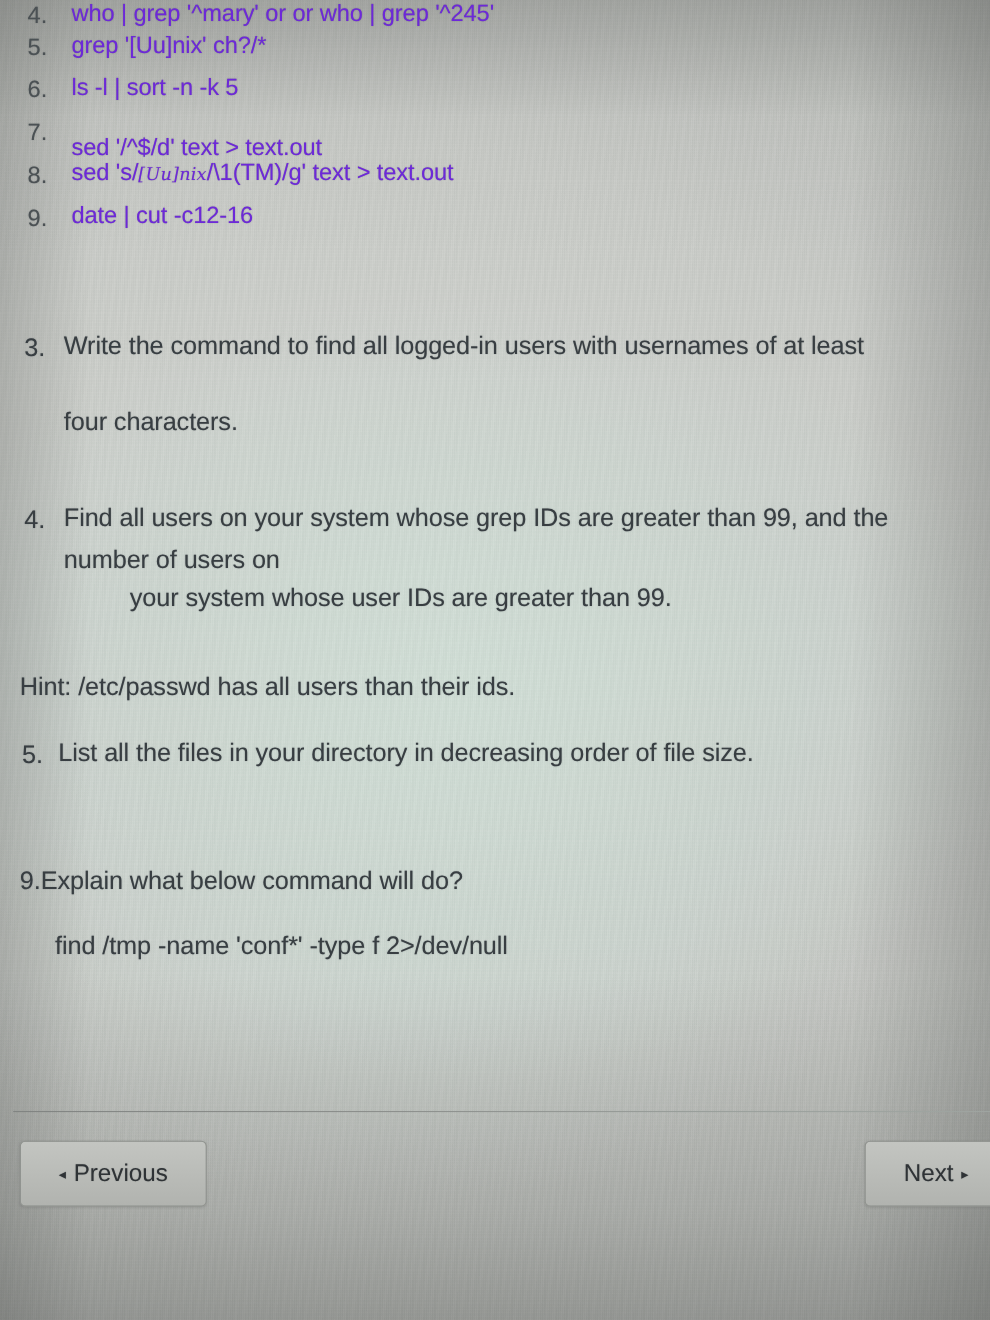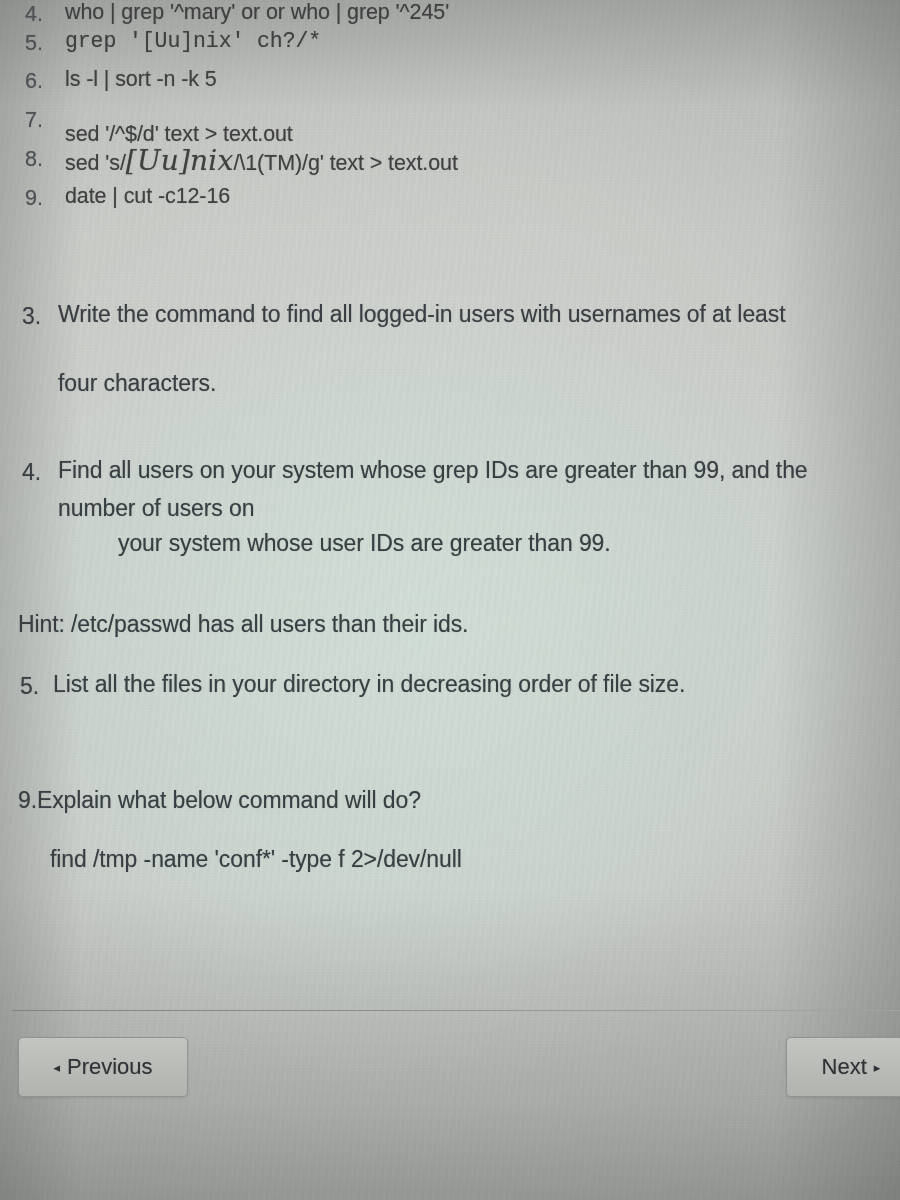--- a/index.html
+++ b/index.html
@@ -68,32 +68,32 @@
     position: absolute;
     white-space: nowrap;
     line-height: 1.0;
     letter-spacing: -0.1px;
     text-shadow: 0 0 1.1px rgba(60,66,70,0.45);
   }
 
   
   .cmd-list .line {
     font-size: 21.5px;
-    color: #404040;
+    color: #6d28d9;
   }
   .cmd-num {
     position: absolute;
     font-size: 21.5px;
     color: #4b5154;
     text-shadow: 0 0 1.1px rgba(60,66,70,0.45);
   }
   .mathi {
     font-family: "DejaVu Serif", "Liberation Serif", serif;
     font-style: italic;
-    font-size: 28px;
+    font-size: 16px;
     letter-spacing: 0.2px;
   }
 
   
   .q .line,
   .q .num {
     font-size: 23px;
     color: #383e42;
   }
   .num {
@@ -164,21 +164,21 @@
 
     <div class="cmd-list">
 
       <div>
         <span class="cmd-num" style="left:25px; top:2px;">4.</span>
         <span class="line" style="left:65px; top:2px;">who | grep '^mary'  or or  who | grep '^245'</span>
       </div>
 
       <div>
         <span class="cmd-num" style="left:25px; top:31px;">5.</span>
-        <span class="line" style="left:65px; top:31px;font-family:Liberation Mono, monospace;">grep '[Uu]nix' ch?/*</span>
+        <span class="line" style="left:65px; top:31px;">grep '[Uu]nix' ch?/*</span>
       </div>
 
       <div>
         <span class="cmd-num" style="left:25px; top:69px;">6.</span>
         <span class="line" style="left:65px; top:69px;">ls -l | sort -n -k 5</span>
       </div>
 
       <div>
         <span class="cmd-num" style="left:25px; top:108px;">7.</span>
         <span class="line" style="left:65px; top:124px;">sed '/^$/d' text &gt; text.out</span>

